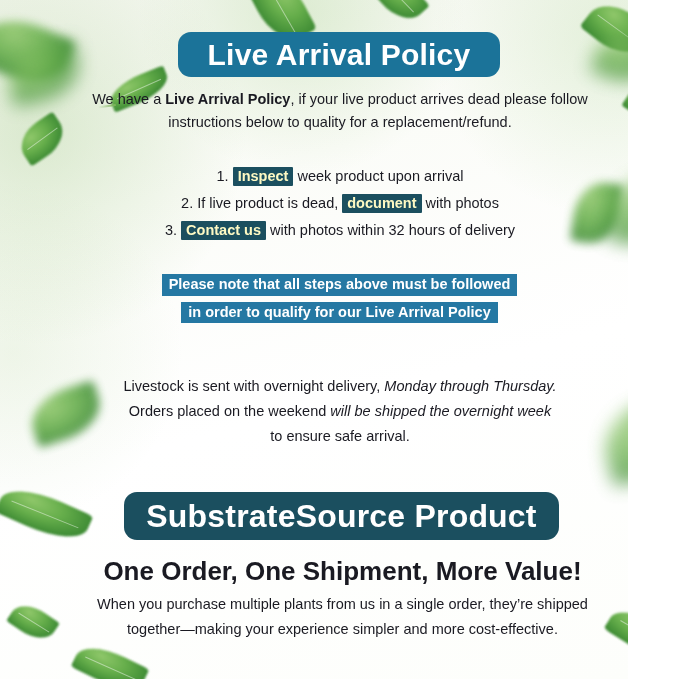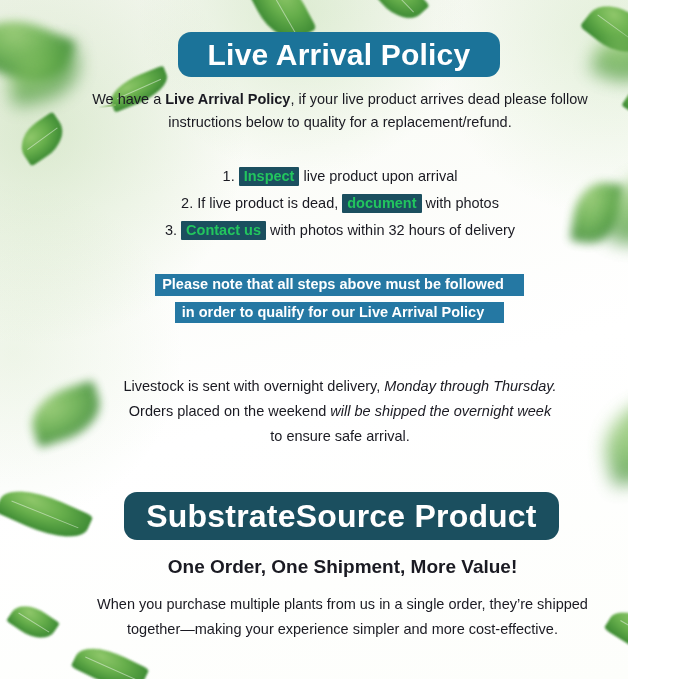--- a/index.html
+++ b/index.html
@@ -107,56 +107,56 @@
   #steps {
     left: 100px;
     top: 163px;
     width: 480px;
     line-height: 1.85;
     font-size: 14.5px;
   }
   .step { white-space: nowrap; }
   .hl {
     background: #1b4f5f;
-    color: #22c55e;
+    color: #fef9c3;
     font-weight: 700;
     padding: 1px 5px 2px 5px;
     border-radius: 1px;
   }
 
   #callout {
     left: 0;
     top: 274px;
     width: 679px;
     line-height: 1.0;
   }
   #callout .cline {
     display: inline-block;
     background: #2578a3;
     color: #ffffff;
     font-weight: 700;
     font-size: 14.5px;
-    padding: 3px 20px 4px 7px;
+    padding: 3px 7px 4px 7px;
     margin-bottom: 6px;
     white-space: nowrap;
   }
 
   #livestock {
     left: 95px;
     top: 374px;
     width: 490px;
     line-height: 1.72;
   }
   #livestock i { }
 
   #tagline {
     left: 85px;
     top: 555px;
     width: 515px;
-    font-size: 19px;
+    font-size: 26px;
     font-weight: 700;
     line-height: 1.3;
   }
   #bundle {
     left: 85px;
     top: 592px;
     width: 515px;
     line-height: 1.72;
   }
 </style>
@@ -235,21 +235,21 @@
   <div class="txt" id="intro">
     <span>We have a </span><b>Live Arrival Policy</b><span>, if your live product arrives dead please follow</span>
     <br>
     <span>instructions below to quality for a replacement/refund.</span>
   </div>
 
   <div class="txt" id="steps">
 
     <div class="step">
       <span>1.</span><span></span>
-      <span class="hl">Inspect</span><span> live product upon arrival</span>
+      <span class="hl">Inspect</span><span> week product upon arrival</span>
     </div>
 
     <div class="step">
       <span>2.</span><span> If live product is dead, </span><span class="hl">document</span><span> with photos</span>
     </div>
 
     <div class="step">
       <span>3.</span><span> </span><span class="hl">Contact us</span><span> with photos within 32 hours of delivery</span>
     </div>
 

